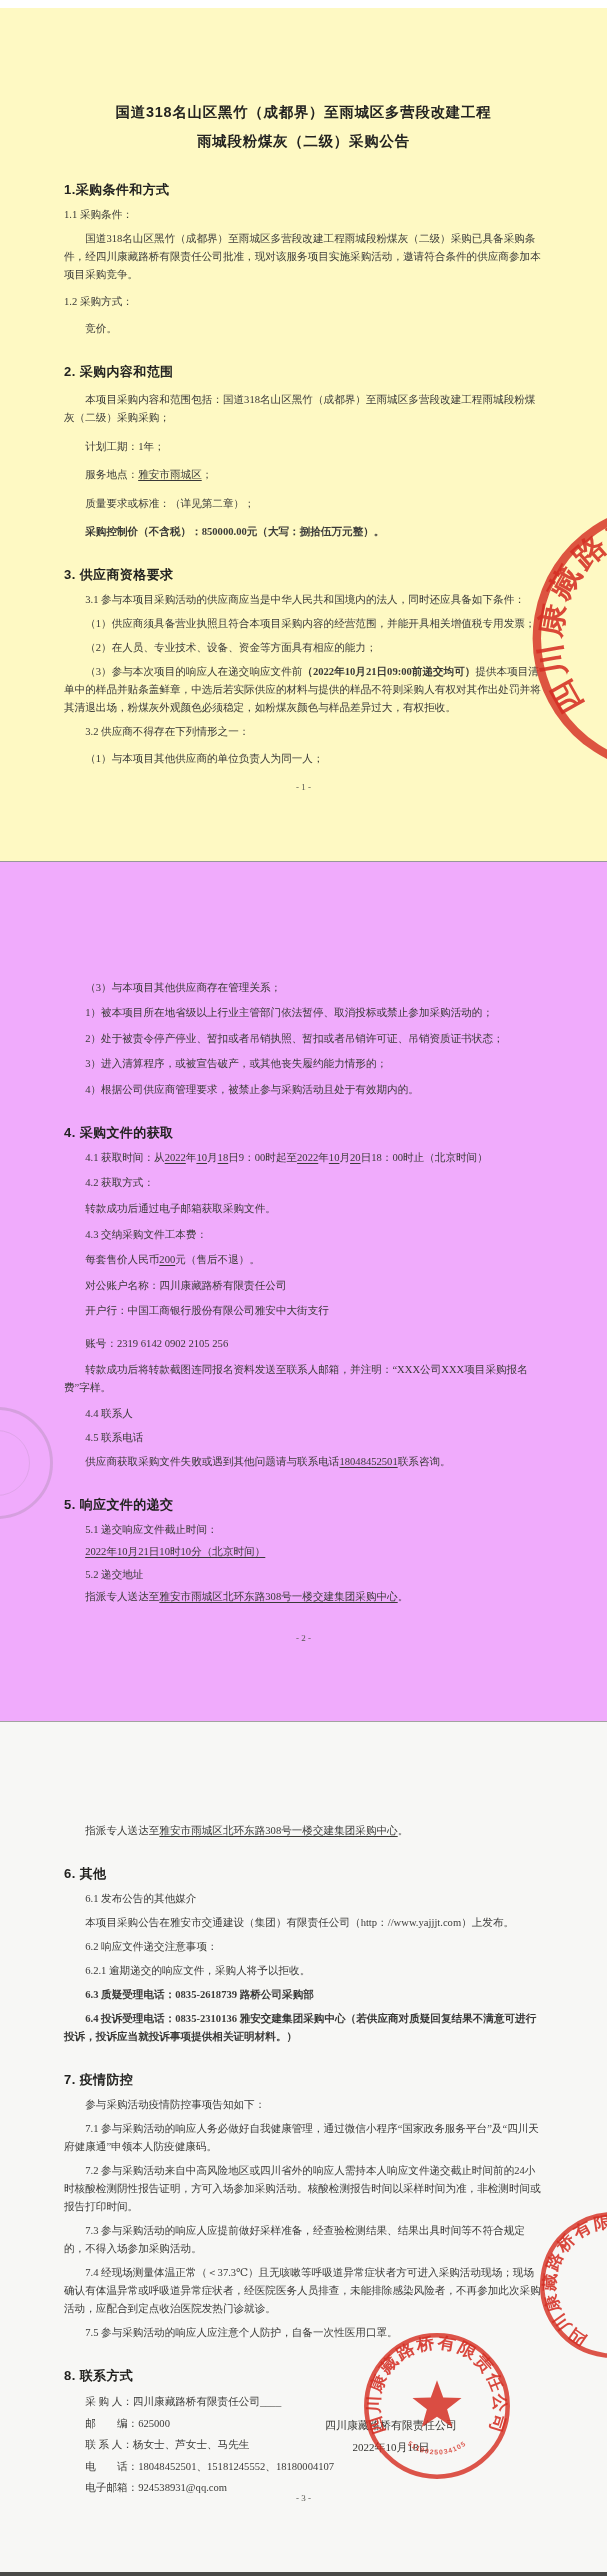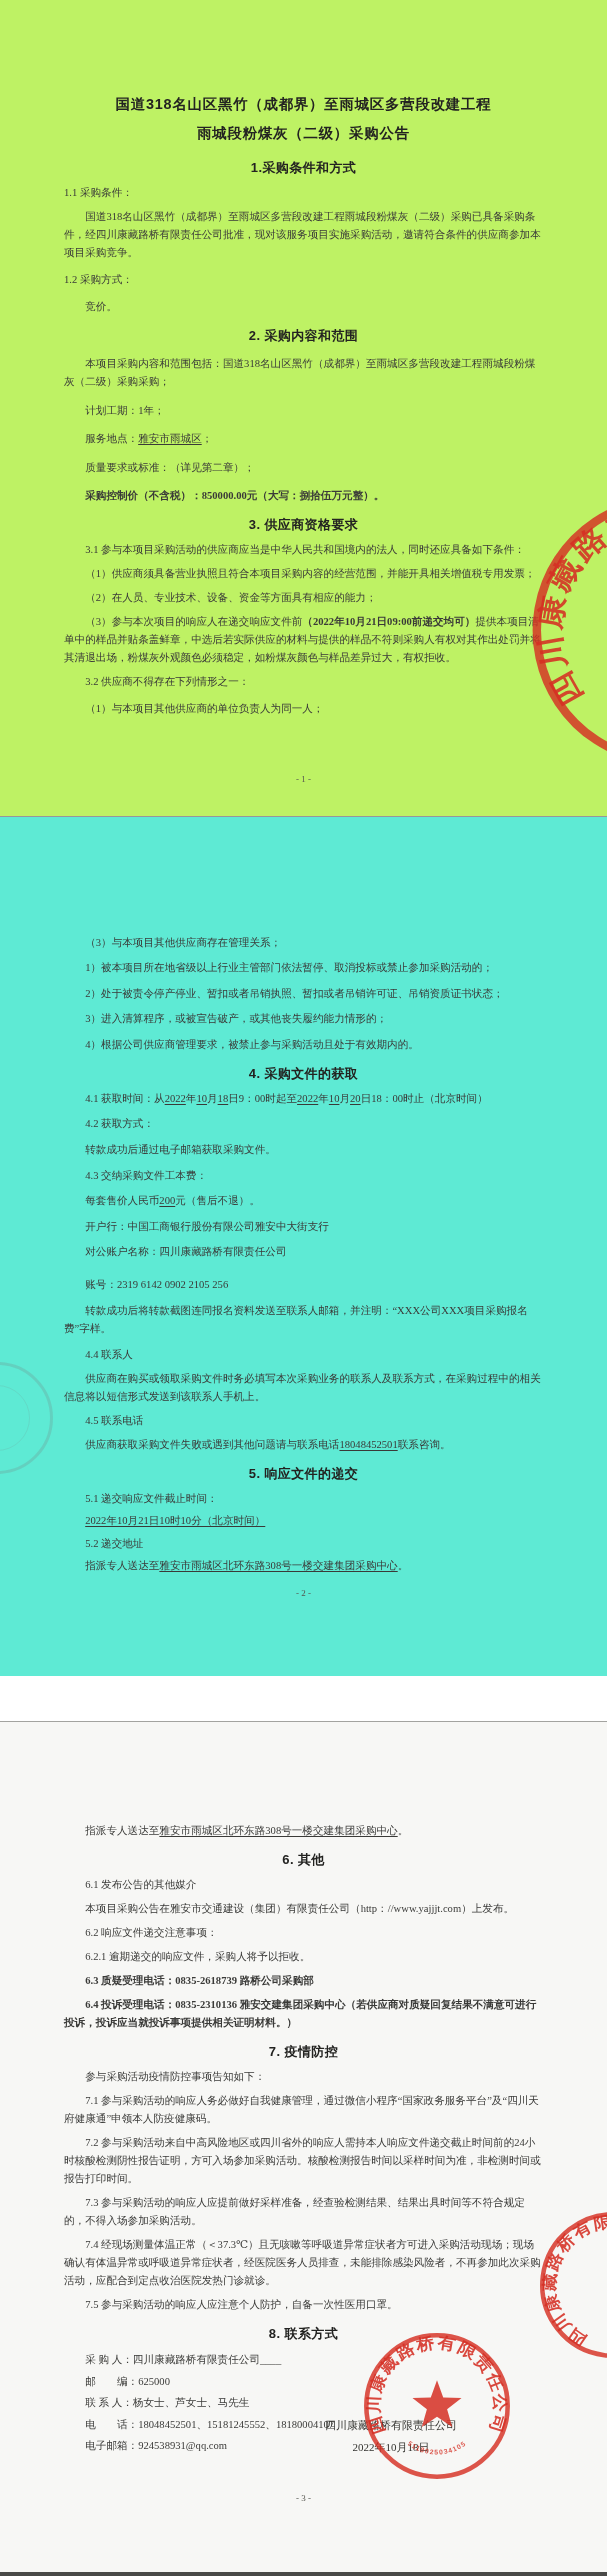--- a/index.html
+++ b/index.html
@@ -1,28 +1,28 @@
 <!DOCTYPE html>
 <html style="font-size:12px"><head>
 <meta charset="utf-8">
 <style>
   html,body{margin:0;padding:0;background:#e9e9e7;}
   .doc{position:relative;width:607px;height:2576px;margin:0 auto;background:#fff;overflow:hidden;
        font-family:"Liberation Serif","DejaVu Serif",serif;color:#3a3a38;}
   .page{position:absolute;left:0;width:607px;overflow:hidden;box-sizing:border-box;}
-  #page1{top:0;height:861px;background:#bef264;}
-  #page2{top:816px;height:860px;background:#5eead4;border-top:1.5px solid #97979a;}
+  #page1{top:8px;height:861px;background:#fef9c3;}
+  #page2{top:861px;height:860px;background:#f0abfc;border-top:1.5px solid #97979a;}
   #page3{top:1721px;height:855px;background:#f7f7f5;border-top:1.5px solid #a3a3a0;}
   .content{padding:0 64px;}
   #page1 .content{padding-top:90px;}
   #page2 .content{padding-top:111px;}
   #page3 .content{padding-top:94px;}
   .blk{position:relative;}
   .t1{font:bold 14.4px/29px "Liberation Sans",sans-serif;text-align:center;color:#232321;letter-spacing:0.8px;}
-  .h{font:bold 13px/21px "Liberation Sans",sans-serif;color:#232321;margin-top:9px;letter-spacing:0.4px;text-align:center;}
+  .h{font:bold 13px/21px "Liberation Sans",sans-serif;color:#232321;margin-top:23px;letter-spacing:0.4px;}
   .sub{font-size:10.6px;line-height:18px;margin-top:6px;}
   .p{font-size:10.6px;line-height:18px;margin-top:6px;text-indent:2em;}
   .ind{font-size:10.6px;line-height:18px;margin-top:7.6px;padding-left:2em;}
   .ct{font-size:10.6px;line-height:20px;margin-top:1.5px;padding-left:2em;}
   .b{font-weight:bold;}
   .u{text-decoration:underline;text-underline-offset:2.3px;}
   .pagenum{position:absolute;left:0;right:0;top:771px;text-align:center;font-size:9px;color:#55554f;}
   #page1 .pagenum{top:774px;}
   .sig{position:absolute;left:319px;top:692px;width:144px;text-align:center;font-size:11px;line-height:22px;color:#33332f;}
   .seal{position:absolute;pointer-events:none;}
@@ -86,26 +86,25 @@
         <div class="blk p" style="margin-top: 7px;">1）被本项目所在地省级以上行业主管部门依法暂停、取消投标或禁止参加采购活动的；</div>
         <div class="blk p" style="margin-top: 7.6px;">2）处于被责令停产停业、暂扣或者吊销执照、暂扣或者吊销许可证、吊销资质证书状态；</div>
         <div class="blk p" style="margin-top: 7.6px;">3）进入清算程序，或被宣告破产，或其他丧失履约能力情形的；</div>
         <div class="blk p" style="margin-top: 7.6px;">4）根据公司供应商管理要求，被禁止参与采购活动且处于有效期内的。</div>
         <div class="blk h">4. 采购文件的获取</div>
         <div class="blk p"><span class="">4.1 获取时间：从</span><span class="u ">2022</span><span class="">年</span><span class="u ">10</span><span class="">月</span><span class="u ">18</span><span class="">日9：00时起至</span><span class="u ">2022</span><span class="">年</span><span class="u ">10</span><span class="">月</span><span class="u ">20</span><span class="">日18：00时止（北京时间）</span></div>
         <div class="blk p" style="margin-top: 7.6px;">4.2 获取方式：</div>
         <div class="blk ind" style="margin-top: 7.6px;">转款成功后通过电子邮箱获取采购文件。</div>
         <div class="blk p" style="margin-top: 7.6px;">4.3 交纳采购文件工本费：</div>
         <div class="blk ind" style="margin-top: 7.6px;"><span class="">每套售价人民币</span><span class="u ">200</span><span class="">元（售后不退）。</span></div>
+        <div class="blk ind" style="margin-top: 7.6px;">对公账户名称：四川康藏路桥有限责任公司</div>
         <div class="blk ind" style="margin-top: 7.6px;">开户行：中国工商银行股份有限公司雅安中大街支行</div>
-        <div class="blk ind" style="margin-top: 7.6px;">对公账户名称：四川康藏路桥有限责任公司</div>
         <div class="blk ind" style="margin-top: 15px;">账号：2319 6142 0902 2105 256</div>
         <div class="blk p" style="margin-top: 7.6px;">转款成功后将转款截图连同报名资料发送至联系人邮箱，并注明：“XXX公司XXX项目采购报名费”字样。</div>
         <div class="blk p" style="margin-top: 7.6px;">4.4 联系人</div>
-        <div class="blk p" style="margin-top: 6px;">供应商在购买或领取采购文件时务必填写本次采购业务的联系人及联系方式，在采购过程中的相关信息将以短信形式发送到该联系人手机上。</div>
         <div class="blk p" style="margin-top: 6px;">4.5 联系电话</div>
         <div class="blk p" style="margin-top: 6px;"><span class="">供应商获取采购文件失败或遇到其他问题请与联系电话</span><span class="u ">18048452501</span><span class="">联系咨询。</span></div>
         <div class="blk h">5. 响应文件的递交</div>
         <div class="blk p" style="margin-top: 6px;">5.1 递交响应文件截止时间：</div>
         <div class="blk p u" style="margin-top: 4.6px;">2022年10月21日10时10分（北京时间）</div>
         <div class="blk p" style="margin-top: 4.6px;">5.2 递交地址</div>
         <div class="blk p" style="margin-top: 4.6px;"><span class="">指派专人送达至</span><span class="u ">雅安市雨城区北环东路308号一楼交建集团采购中心</span><span class="">。</span></div>
       </div>
     <div class="pagenum">- 2 -</div>
     <div class="ghost-ring">

